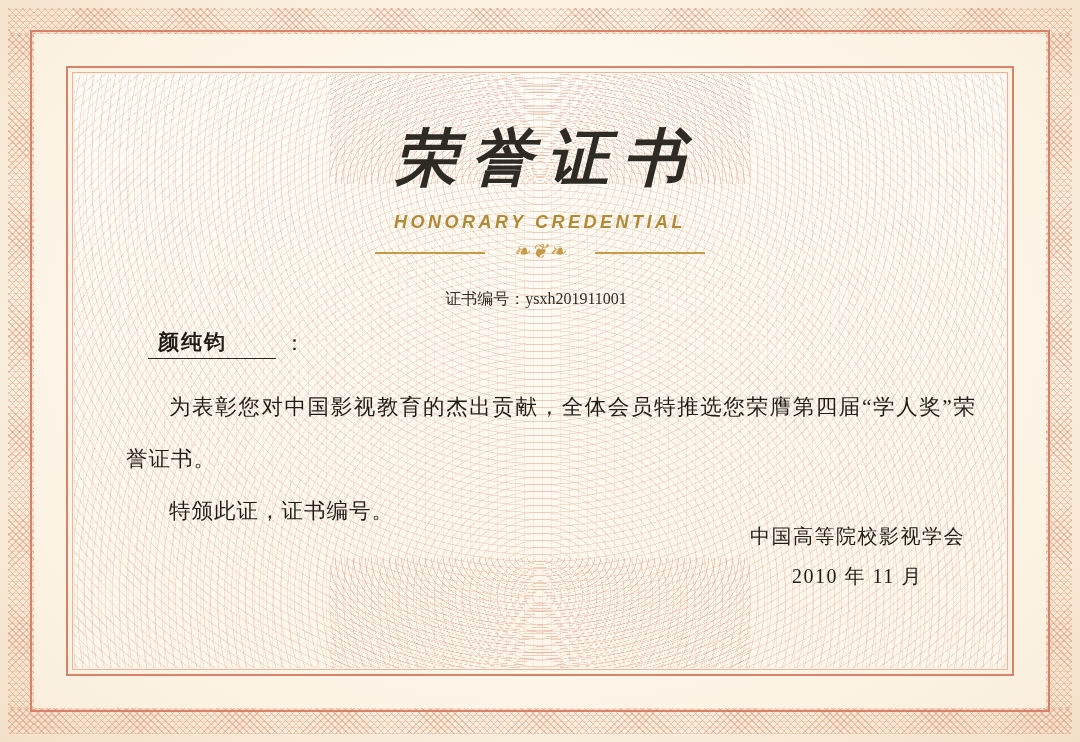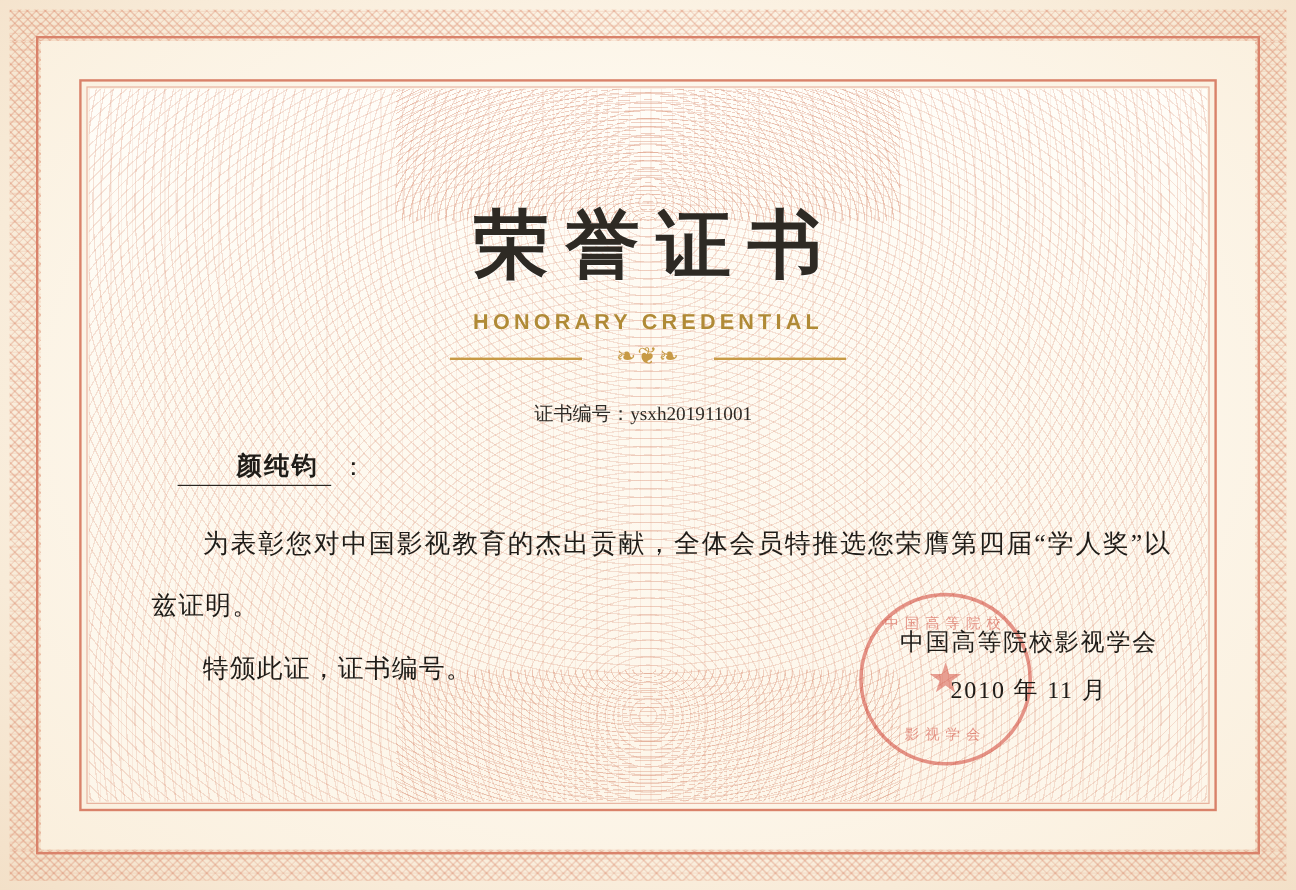--- a/index.html
+++ b/index.html
@@ -109,21 +109,22 @@
   }
 
   
   .content {
     position: absolute;
     left: 92px; top: 92px; right: 92px; bottom: 92px;
   }
 
   .title-block {
     text-align: center;
-    margin-top: 70px;
+    margin-top: 24px;
+    font-style: italic;
   }
   .main-title {
     font-family: "DejaVu Serif", serif;
     font-size: 62px;
     letter-spacing: 14px;
     font-weight: 700;
     color: #2e2a24;
     text-shadow: 0 1px 0 rgba(255,255,255,0.8);
     margin: 0;
     padding-left: 14px;
@@ -178,21 +179,21 @@
     font-size: 21px;
     color: #1f1c18;
     display: flex;
     align-items: flex-end;
   }
   .recipient-name {
     font-weight: 700;
     border-bottom: 1.5px solid #2a2722;
     padding: 0 10px 2px 10px;
     min-width: 108px;
-    text-align: right;
+    text-align: left;
     letter-spacing: 2px;
   }
   .recipient-colon {
     margin-left: 8px;
     padding-bottom: 2px;
     font-size: 21px;
   }
 
   .body-text {
     margin-top: 22px;
@@ -282,29 +283,24 @@
     <div class="cert-number">
       <span>证书编号：</span><span class="value">ysxh201911001</span>
     </div>
 
     <div class="recipient-line">
       <span class="recipient-name">颜纯钧</span>
       <span class="recipient-colon">：</span>
     </div>
 
     <div class="body-text">
-      <p>为表彰您对中国影视教育的杰出贡献，全体会员特推选您荣膺第四届“学人奖”以兹证明。</p>
+      <p>为表彰您对中国影视教育的杰出贡献，全体会员特推选您荣膺第四届“学人奖”荣誉证书。</p>
       <p>特颁此证，证书编号。</p>
     </div>
 
-    <div class="seal">
-      <span class="seal-text-top">中国高等院校</span>
-      <span class="seal-star">★</span>
-      <span class="seal-text-bottom">影视学会</span>
-    </div>
 
     <div class="signature-block">
       <div>中国高等院校影视学会</div>
       <div>2010 年 11 月</div>
     </div>
 
   </div>
 </div>
 
 </body></html>

